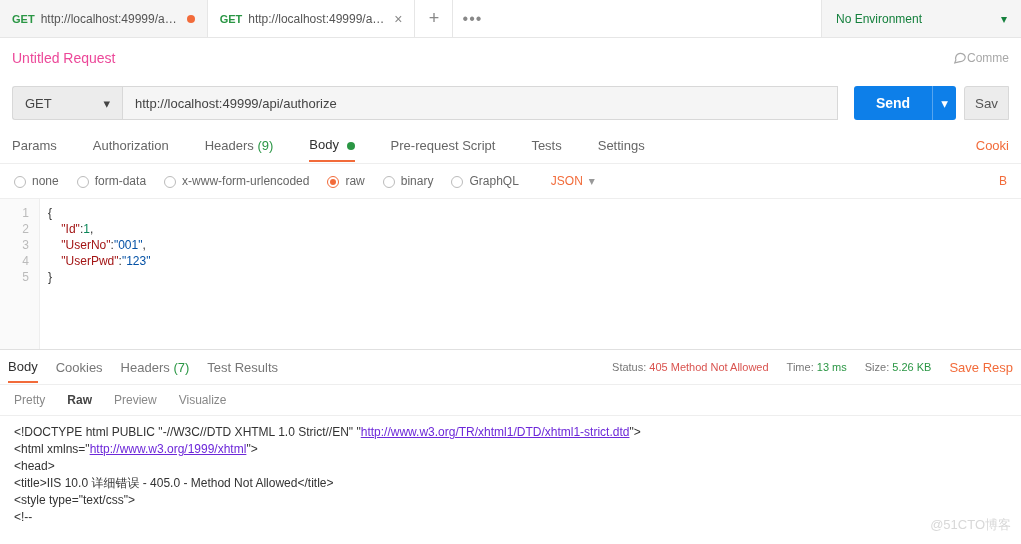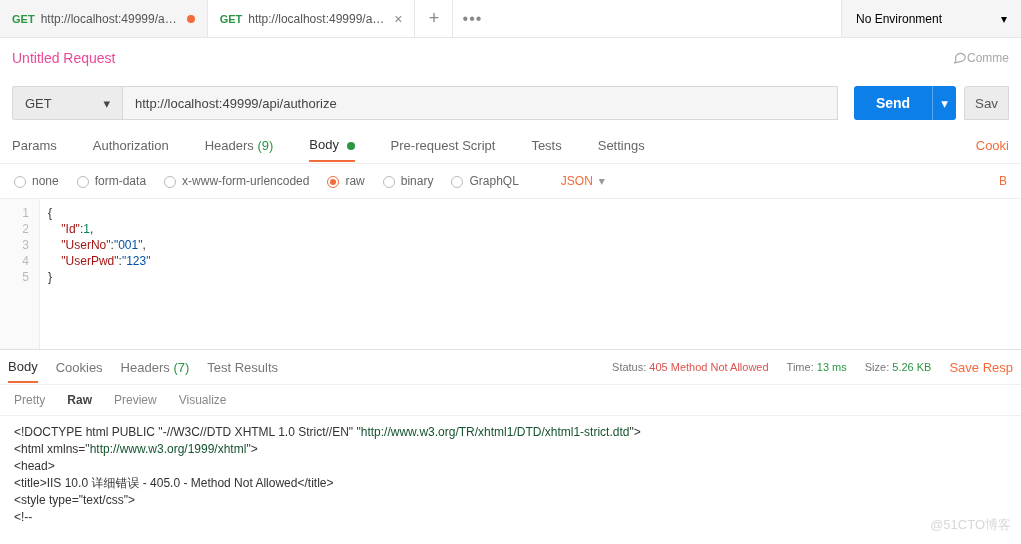--- a/index.html
+++ b/index.html
@@ -7,21 +7,21 @@
 .toprow{display:flex;height:38px;border-bottom:1px solid #e6e6e6;align-items:stretch}
 .tabbar{display:flex;flex:1}
 .tab{display:flex;align-items:center;gap:6px;padding:0 12px;border-right:1px solid #e6e6e6;background:#fff;cursor:pointer;min-width:0}
 .tab.inactive{background:#f5f5f5}
 .tab .method{color:#2a9644;font-weight:700;font-size:11px}
 .tab .title{color:#555;font-size:12px;white-space:nowrap;overflow:hidden;text-overflow:ellipsis;max-width:140px}
 .dot-orange{width:8px;height:8px;border-radius:50%;background:#f26b3a}
 .tab-close{color:#888;font-size:14px;line-height:1}
 .tab-add{width:38px;display:flex;align-items:center;justify-content:center;color:#888;border-right:1px solid #e6e6e6;cursor:pointer;font-size:18px}
 .tab-more{width:38px;display:flex;align-items:center;justify-content:center;color:#888;cursor:pointer;font-size:16px;letter-spacing:1px}
-.env{display:flex;align-items:center;padding:0 14px;width:180px;border-left:1px solid #e6e6e6;background:#f5f5f5;color:#000000;justify-content:space-between;font-size:12px}
+.env{display:flex;align-items:center;padding:0 14px;width:200px;border-left:1px solid #e6e6e6;background:#f5f5f5;color:#15803d;justify-content:space-between;font-size:12px}
 .reqname-row{display:flex;align-items:center;height:40px;padding:0 12px;justify-content:space-between}
 .reqname{color:#ec4899;font-size:14px}
 .comment{display:flex;align-items:center;color:#a8a8a8;font-size:12px}
 .urlrow{display:flex;padding:8px 12px;gap:0;align-items:stretch;height:50px}
 .method-select{width:110px;border:1px solid #d8d8d8;border-right:none;background:#ececec;display:flex;align-items:center;justify-content:space-between;padding:0 12px;color:#444;font-size:13px;border-radius:3px 0 0 3px}
 .urlinput{flex:1;border:1px solid #d8d8d8;background:#f5f5f5;padding:0 12px;font-size:13px;color:#444;outline:none}
 .sendbtn{width:78px;background:#0d7fe9;color:#fff;border:none;font-size:14px;font-weight:600;cursor:pointer;margin-left:16px;border-radius:3px 0 0 3px}
 .senddrop{width:24px;background:#0d7fe9;border:none;border-left:1px solid rgba(255,255,255,.3);color:#fff;border-radius:0 3px 3px 0;cursor:pointer}
 .savebtn{margin-left:8px;padding:0 10px;background:#ececec;border:1px solid #d8d8d8;color:#555;border-radius:3px 0 0 0;cursor:pointer}
 .reqtabs{display:flex;gap:36px;padding:0 12px;height:36px;align-items:center;border-bottom:1px solid #eee}
@@ -29,21 +29,21 @@
 .reqtabs .rt.active{color:#303030;border-bottom:2px solid #f26b3a;font-weight:500}
 .reqtabs .count{color:#2a9644}
 .reqtabs .dot{display:inline-block;width:8px;height:8px;background:#2a9644;border-radius:50%;margin-left:4px;vertical-align:middle}
 .reqtabs .spacer{flex:1}
 .reqtabs .cookies-link{color:#f26b3a;cursor:pointer}
 .bodytypes{display:flex;gap:18px;padding:10px 14px;align-items:center;color:#666;font-size:12px;border-bottom:1px solid #eee}
 .radio{width:12px;height:12px;border:1px solid #bbb;border-radius:50%;display:inline-block;margin-right:6px;vertical-align:middle}
 .radio.on{border-color:#f26b3a}
 .radio.on::after{content:"";display:block;width:6px;height:6px;background:#f26b3a;border-radius:50%;margin:2px}
 .bodytypes .bt{cursor:pointer}
-.bodytypes .lang{color:#f26b3a;margin-left:24px;cursor:pointer}
+.bodytypes .lang{color:#f26b3a;margin-left:14px;cursor:pointer}
 .bodytypes .chev{color:#999;margin-left:6px}
 .bodytypes .sp{flex:1}
 .bodytypes .beaut{color:#f26b3a;cursor:pointer}
 .editor{display:flex;height:150px;font-family:Consolas,monospace;font-size:12px;background:#fff}
 .gutter{width:40px;text-align:right;color:#bbb;padding:6px 10px 6px 0;background:#fafafa;border-right:1px solid #eee;user-select:none}
 .gutter div{height:16px;line-height:16px}
 .code{padding:6px 8px;line-height:16px;color:#333}
 .code .k{color:#a31515}
 .code .v{color:#0451a5}
 .code .n{color:#098658}
@@ -52,21 +52,21 @@
 .resp-header .rtab.active{color:#303030;border-bottom:2px solid #f26b3a}
 .resp-header .sp{flex:1}
 .resp-header .meta{color:#777;font-size:11px}
 .resp-header .meta .g{color:#2a9644}
 .resp-header .meta .err{color:#d9534f}
 .resp-header .save{color:#f26b3a;cursor:pointer}
 .resp-sub{display:flex;gap:22px;padding:8px 14px;color:#888;font-size:12px;border-bottom:1px solid #eee}
 .resp-sub .s{cursor:pointer}
 .resp-sub .s.active{color:#444;font-weight:600}
 .resp-body{padding:8px 14px;font-family:Consolas,monospace;font-size:12px;color:#333;line-height:17px;white-space:nowrap;overflow:hidden}
-.resp-body a{color:#14532d;}
+.resp-body a{color:#6d28d9;text-decoration:underline}
 .watermark{position:absolute;right:10px;bottom:10px;color:#d8d8d8;font-size:13px}
 </style>
 </head>
 <body>
 
 <div class="toprow">
   <div class="tabbar">
     <div class="tab inactive">
       <span class="method">GET</span>
       <span class="title">http://localhost:49999/api/sysu...</span>

